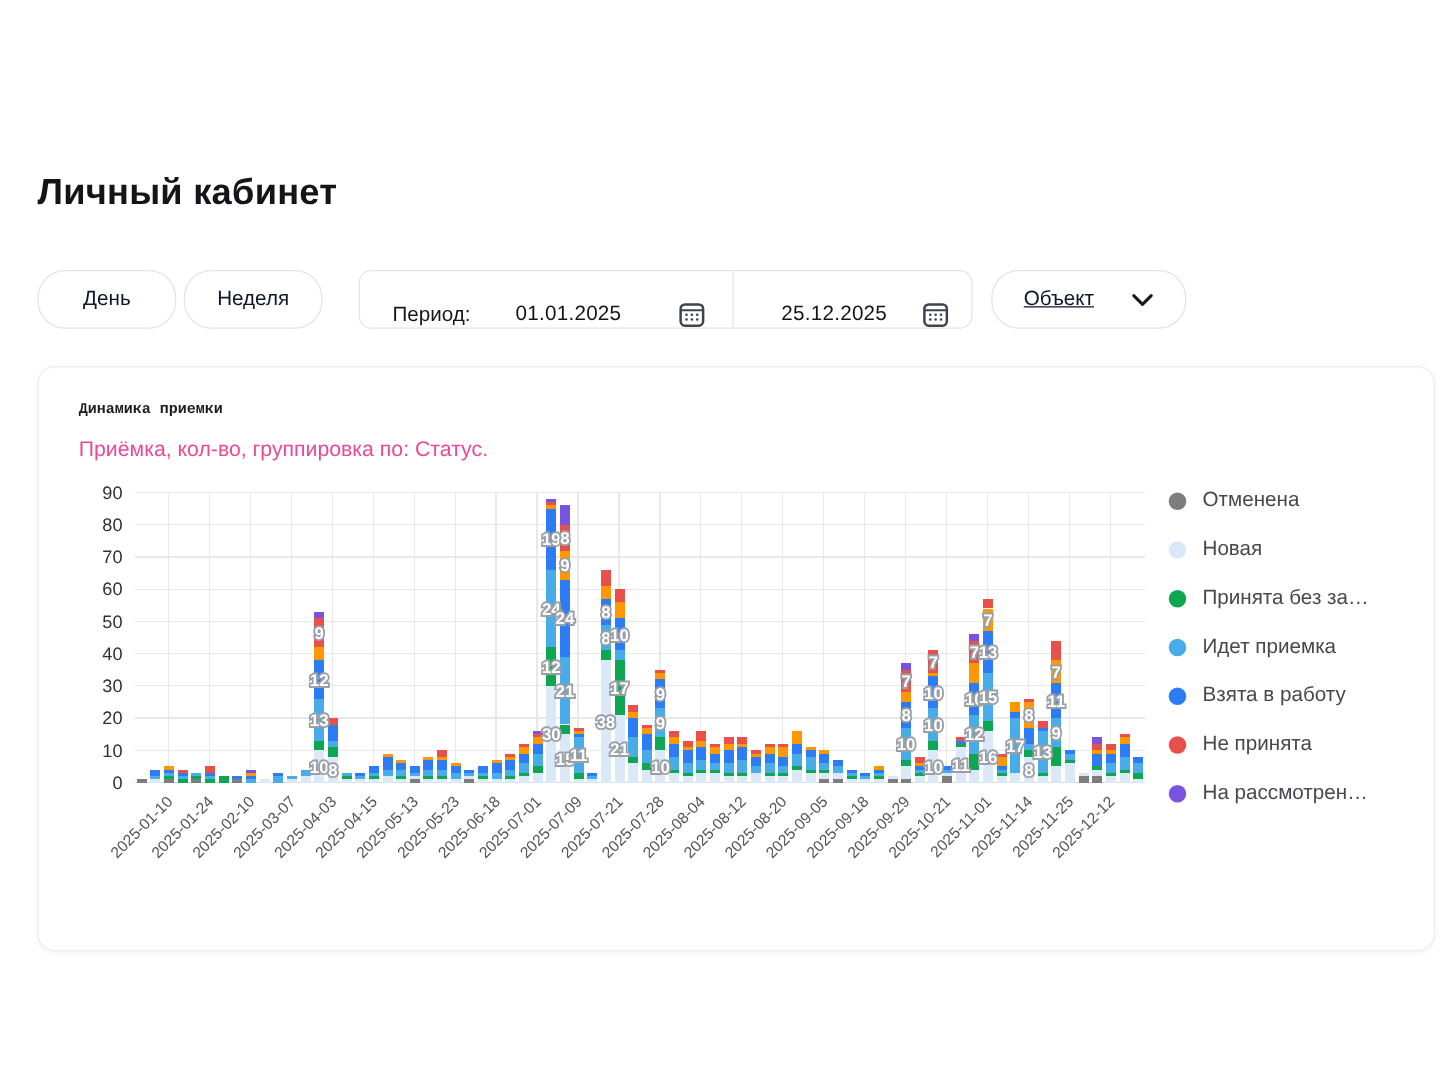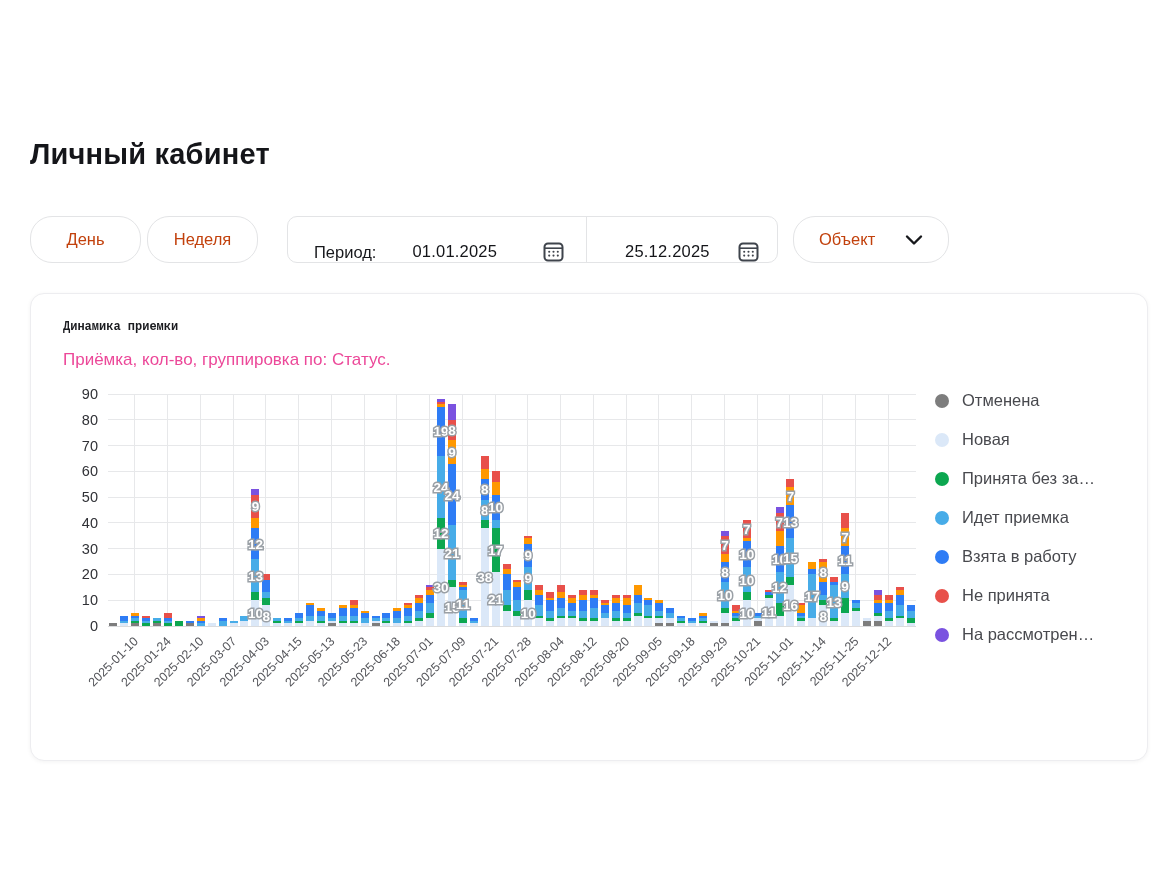--- a/index.html
+++ b/index.html
@@ -2,31 +2,31 @@
 <html><head>
 <meta charset="utf-8">
 <style>
   * { margin:0; padding:0; box-sizing:border-box; }
   html,body { width:1152px; height:870px; background:#ffffff;
     font-family:"Liberation Sans", sans-serif; color:#17181c; overflow:hidden; }
   .page { padding:0 30px; }
   .page-title { margin-top:138px; font-size:29px; font-weight:700; letter-spacing:.2px; color:#141519; }
   .toolbar { display:flex; align-items:center; margin-top:45px; height:47px; }
   .btn { height:47px; display:flex; align-items:center; justify-content:center;
-    background:#fff; border:1px solid #e3e4e6; border-radius:22px; font-size:16.5px; color:#c2410c; cursor:pointer; }
+    background:#fff; border:1px solid #e3e4e6; border-radius:22px; font-size:16.5px; color:#0f172a; cursor:pointer; }
   .range-btn { width:111px; margin-right:6px; }
   .period { height:47px; border:1px solid #e3e4e6; border-radius:10px; display:flex; align-items:flex-end;
     margin-left:23px; width:491px; }
   .period-label { font-size:16.5px; color:#17181c; margin-left:26px; }
   .date-val { font-size:16.5px; color:#141519; letter-spacing:.2px; }
   .cal-btn { background:none; border:none; cursor:pointer; display:flex; align-items:center; padding:0; }
   .p-from { display:flex; align-items:center; gap:46px; margin-left:36px; }
   .p-div { width:1px; height:45px; background:#e3e4e6; margin-left:22px; }
   .p-to { display:flex; align-items:center; gap:28px; margin-left:38px; }
-  .object-btn { margin-left:15px; width:156px; justify-content:space-between; padding:0 25px; }
+  .object-btn { margin-left:15px; width:156px; justify-content:space-between; padding:0 25px;text-decoration:underline; }
   .card { margin-top:30px; width:1118px; height:468px; background:#fff; border:1px solid #ededf0;
     border-radius:14px; box-shadow:0 1px 4px rgba(20,21,26,.05); padding:26px 32px 18px 32px; }
   .card-title { font-size:12px; font-weight:700; color:#1b1c20;font-family:Liberation Mono, monospace; }
   .card-subtitle { font-size:17px; font-weight:400; color:#ec4899; margin-top:16px; }
   .chart-row { display:flex; margin-top:16px; }
   .chart-box { width:860px; }
   .legend { padding-top:2px; margin-left:12px; list-style:none; }
   .legend li { display:flex; align-items:center; gap:13px; height:25px; margin-bottom:14px;
     font-size:16.5px; color:#48494e; cursor:pointer; white-space:nowrap; }
   .legend .dot { width:14px; height:14px; border-radius:50%; flex:0 0 14px; }

